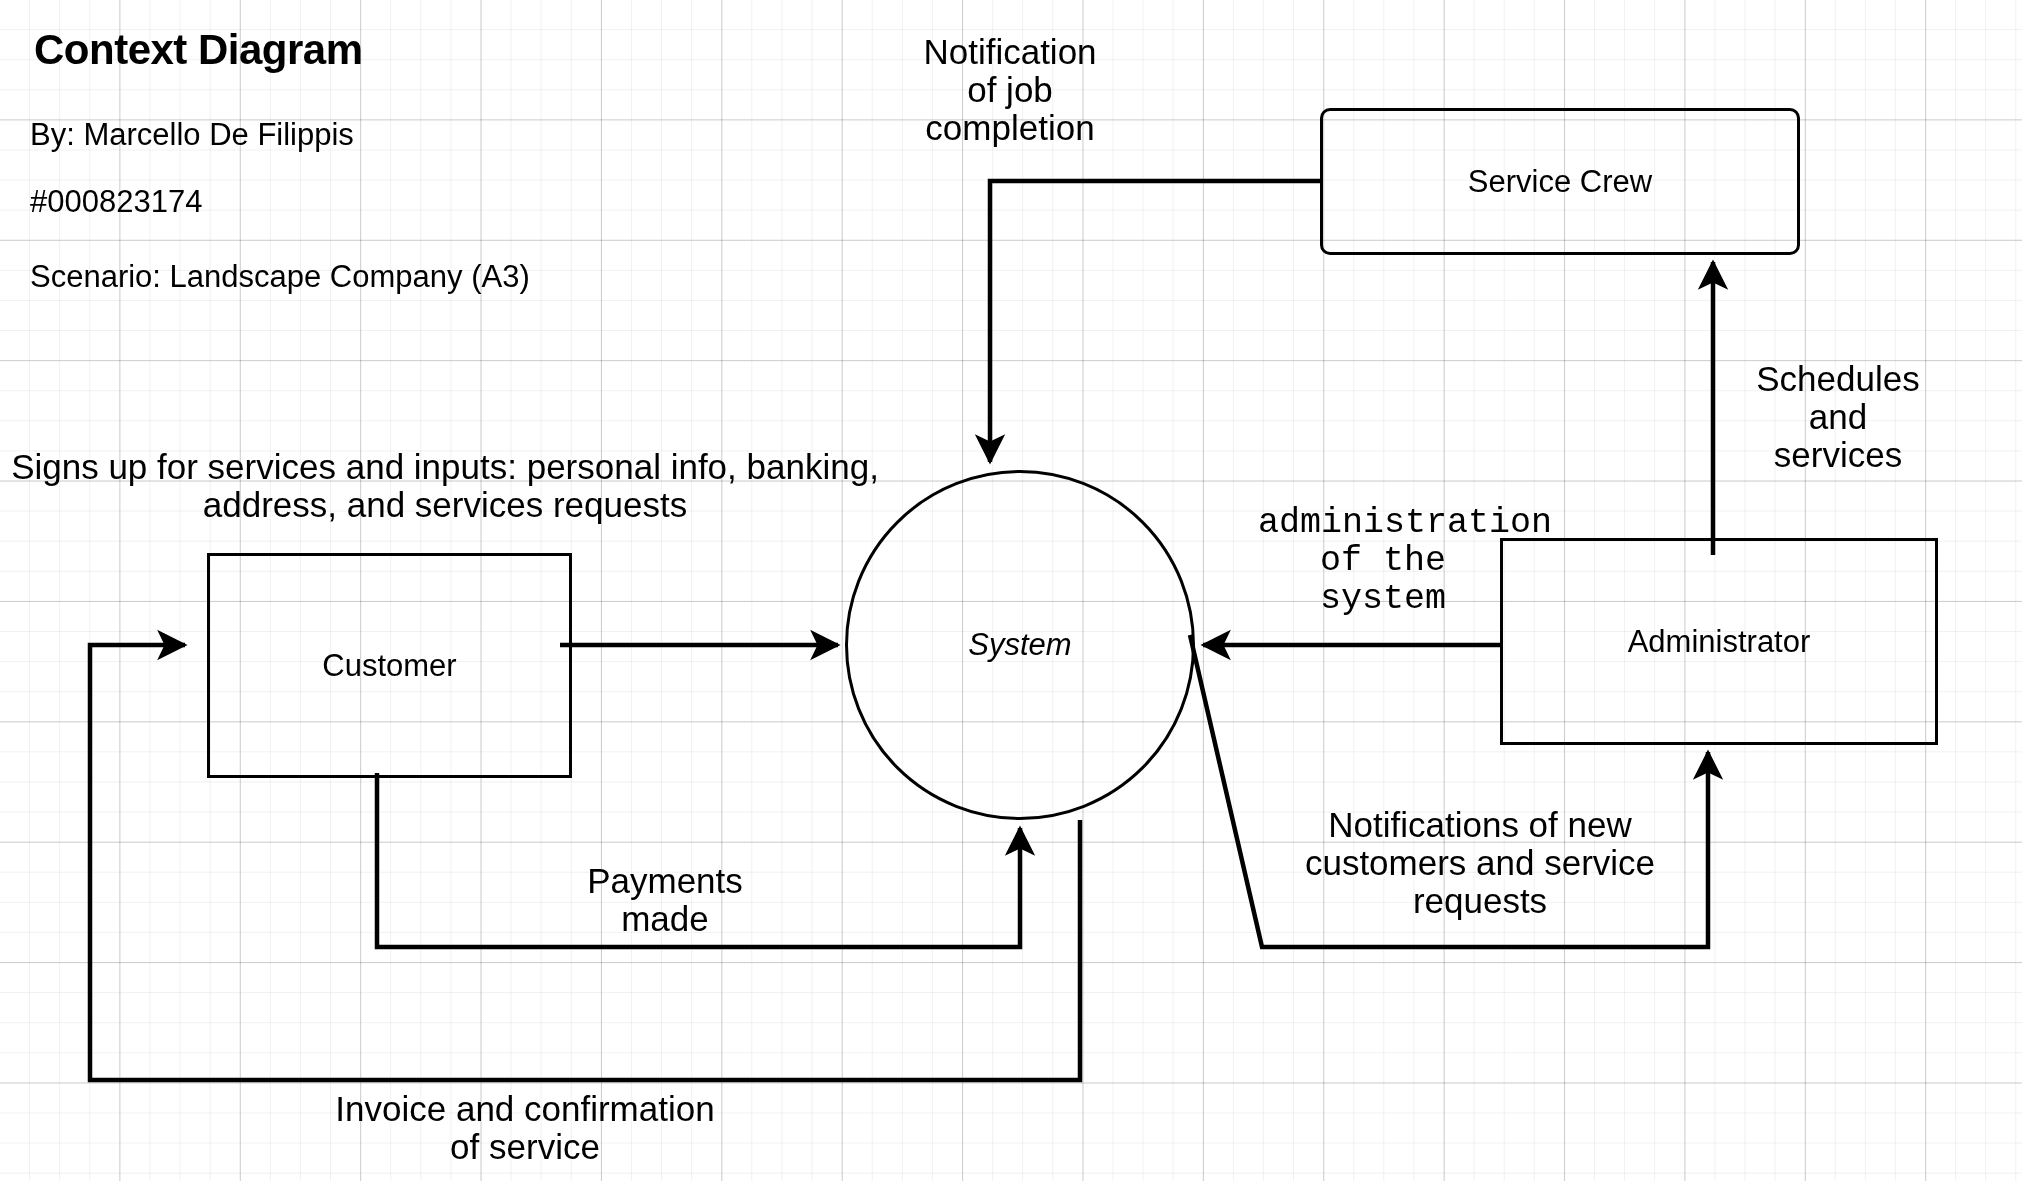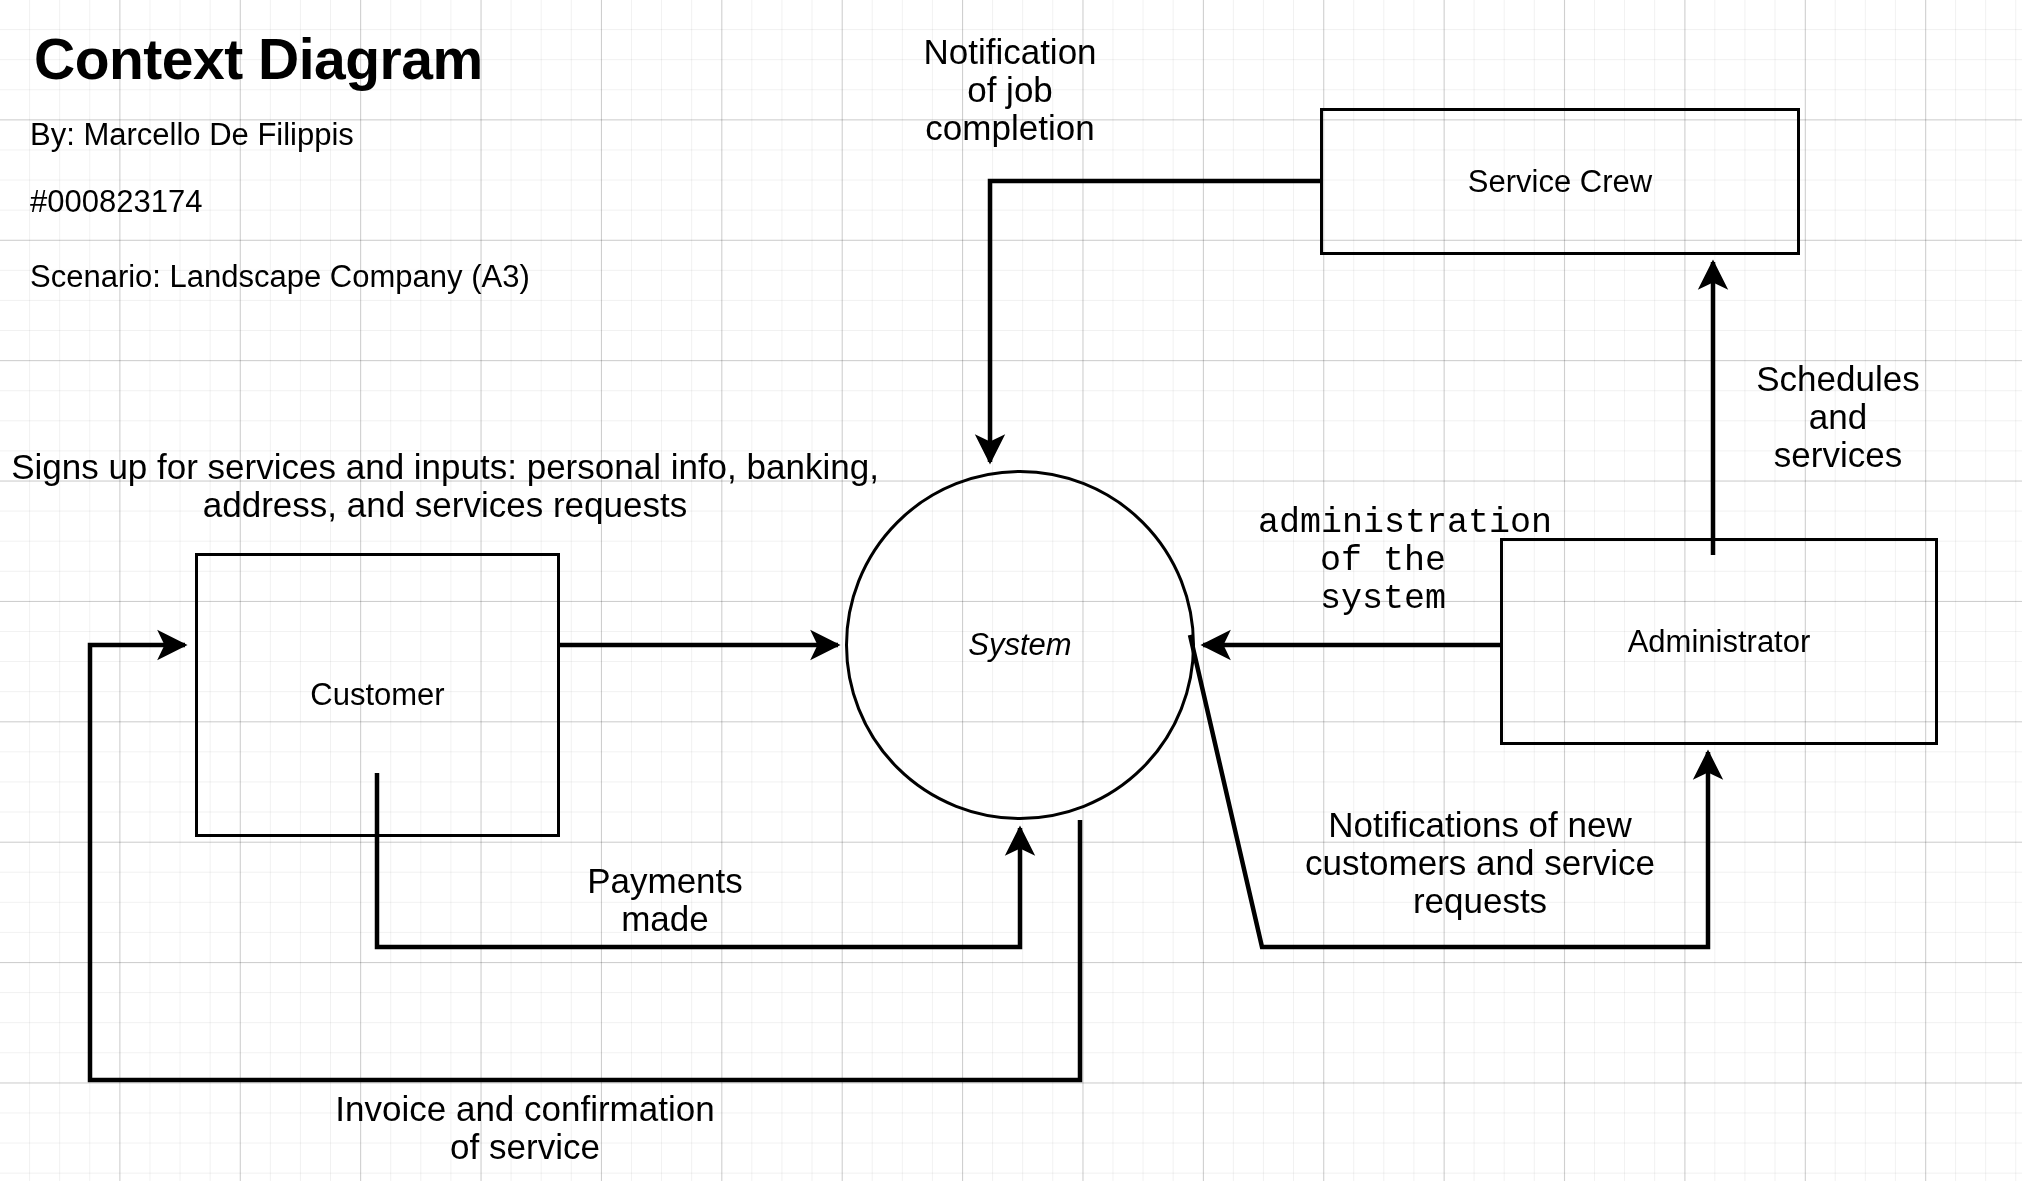--- a/index.html
+++ b/index.html
@@ -34,21 +34,21 @@
     height: 1181px;
   }
   .hdr {
     position: absolute;
     color: #000000;
     white-space: pre;
   }
   .hdr-title {
     left: 34px;
     top: 26px;
-    font-size: 57px;
+    font-size: 42px;
     font-weight: bold;
     letter-spacing: -0.5px;
   }
   .hdr-line {
     font-size: 31px;
   }
   .node {
     position: absolute;
     box-sizing: border-box;
     border: 3px solid #000000;
@@ -101,29 +101,29 @@
       <path d="M 1500 645 L 1203 645" marker-end="url(#arrow)"></path>
 
       <path d="M 1190 635 L 1262 947 L 1708 947 L 1708 752" marker-end="url(#arrow)"></path>
 
       <path d="M 377 773 L 377 947 L 1020 947 L 1020 828" marker-end="url(#arrow)"></path>
 
       <path d="M 1080 820 L 1080 1080 L 90 1080 L 90 645 L 185 645" marker-end="url(#arrow)"></path>
     </g>
   </svg>
 
-  <div class="node" style="left:195px; top:553px; width:365px; height:284px;text-align:center;">
+  <div class="node" style="left:207px; top:553px; width:365px; height:225px;text-align:center;">
     <span>Customer</span>
   </div>
 
   <div class="node node-circle" style="left:845px; top:470px; width:350px; height:350px;">
     <span>System</span>
   </div>
 
-  <div class="node" style="left:1320px; top:108px; width:480px; height:147px;">
+  <div class="node" style="left:1320px; top:108px; width:480px; height:147px;border-radius:10px;">
     <span>Service Crew</span>
   </div>
 
   <div class="node" style="left:1500px; top:538px; width:438px; height:207px;">
     <span>Administrator</span>
   </div>
 
   <div class="flow-label" style="left:0px; top:448px; width:890px;">Signs up for services and inputs: personal info, banking,
 address, and services requests</div>
 

